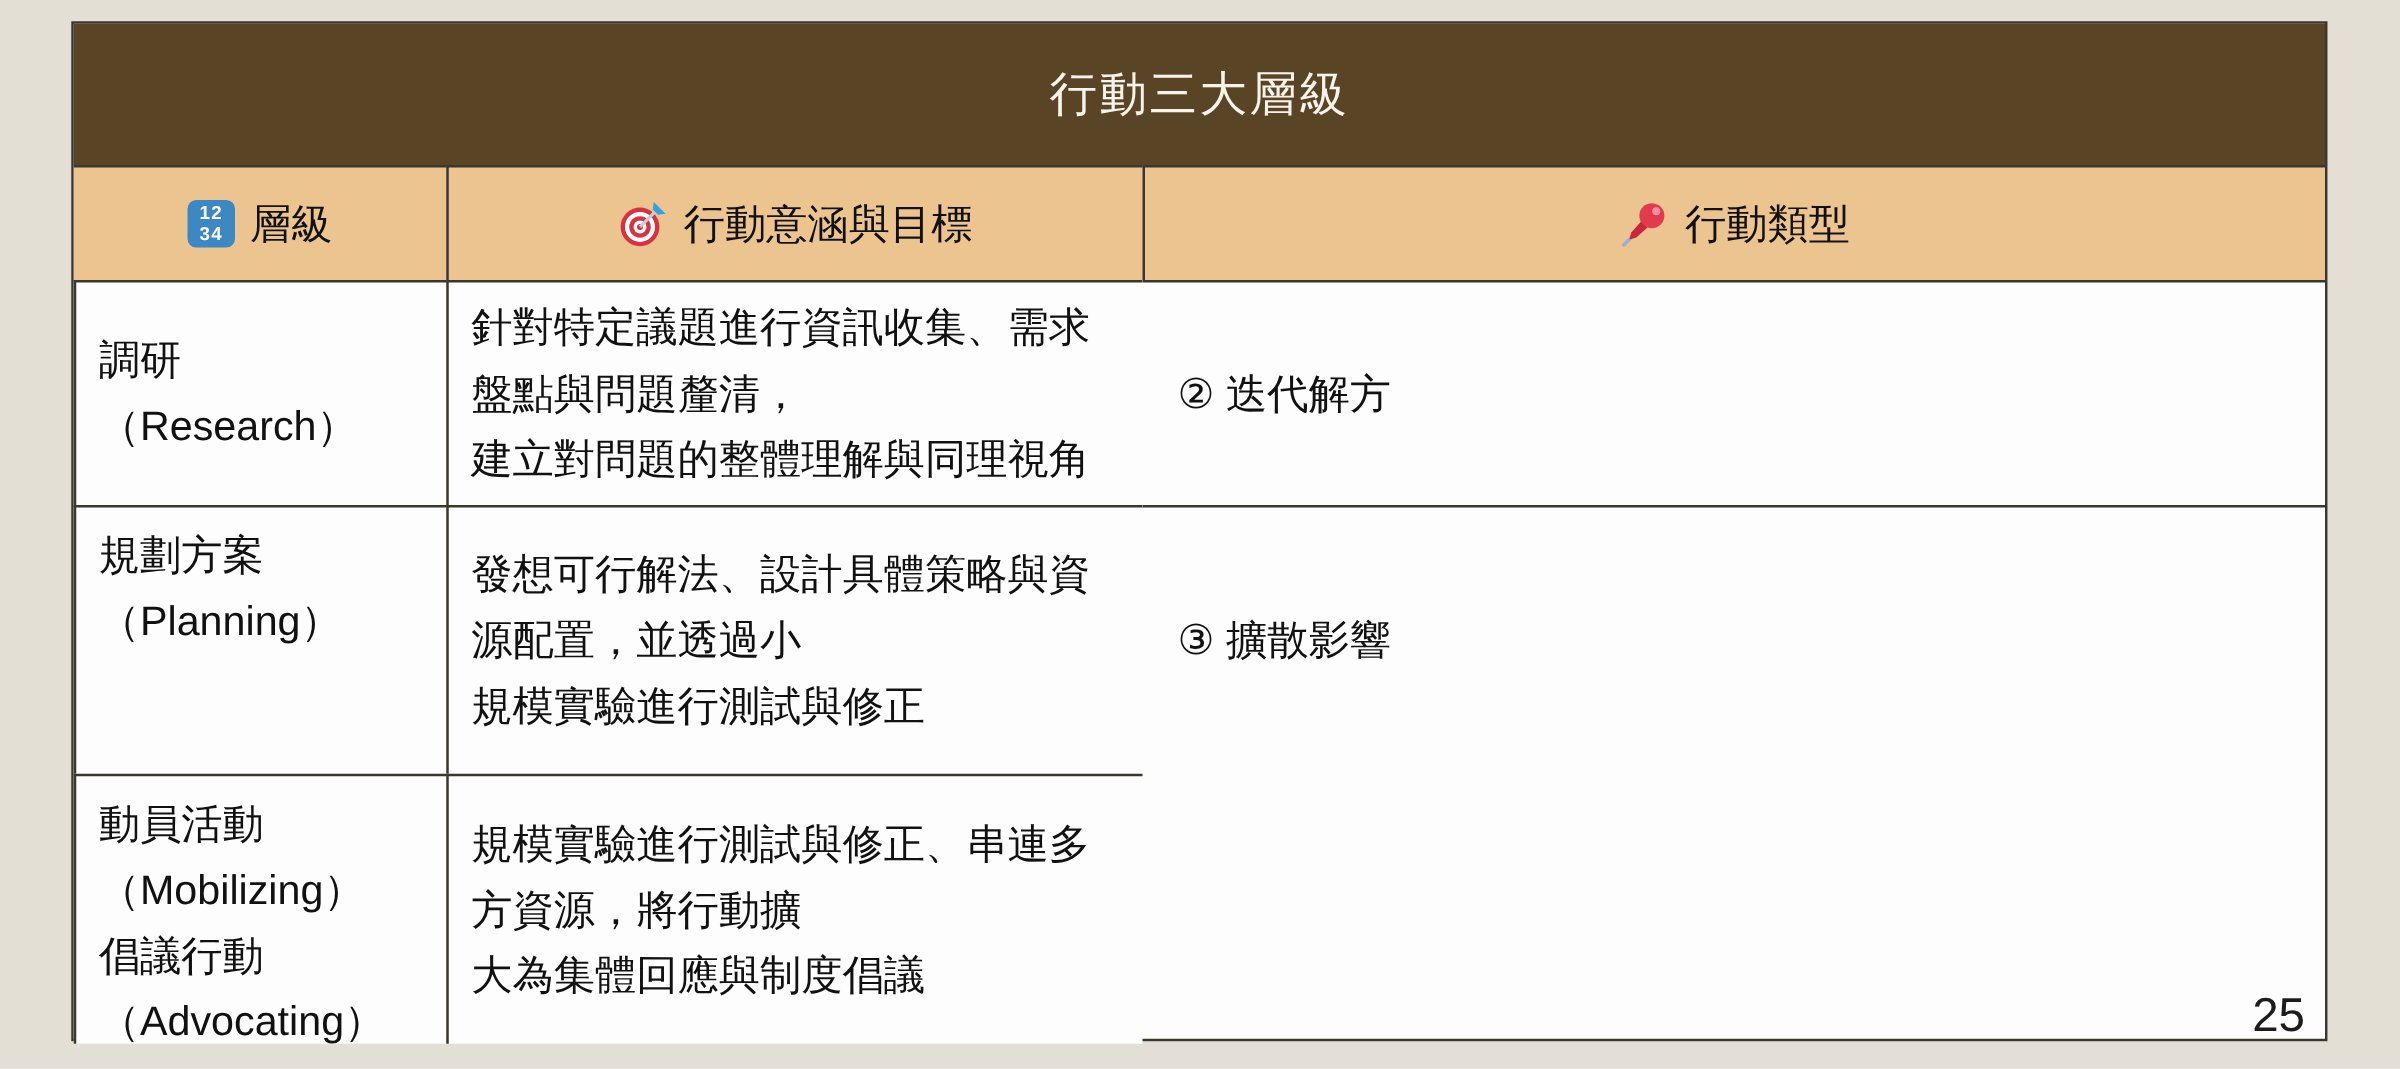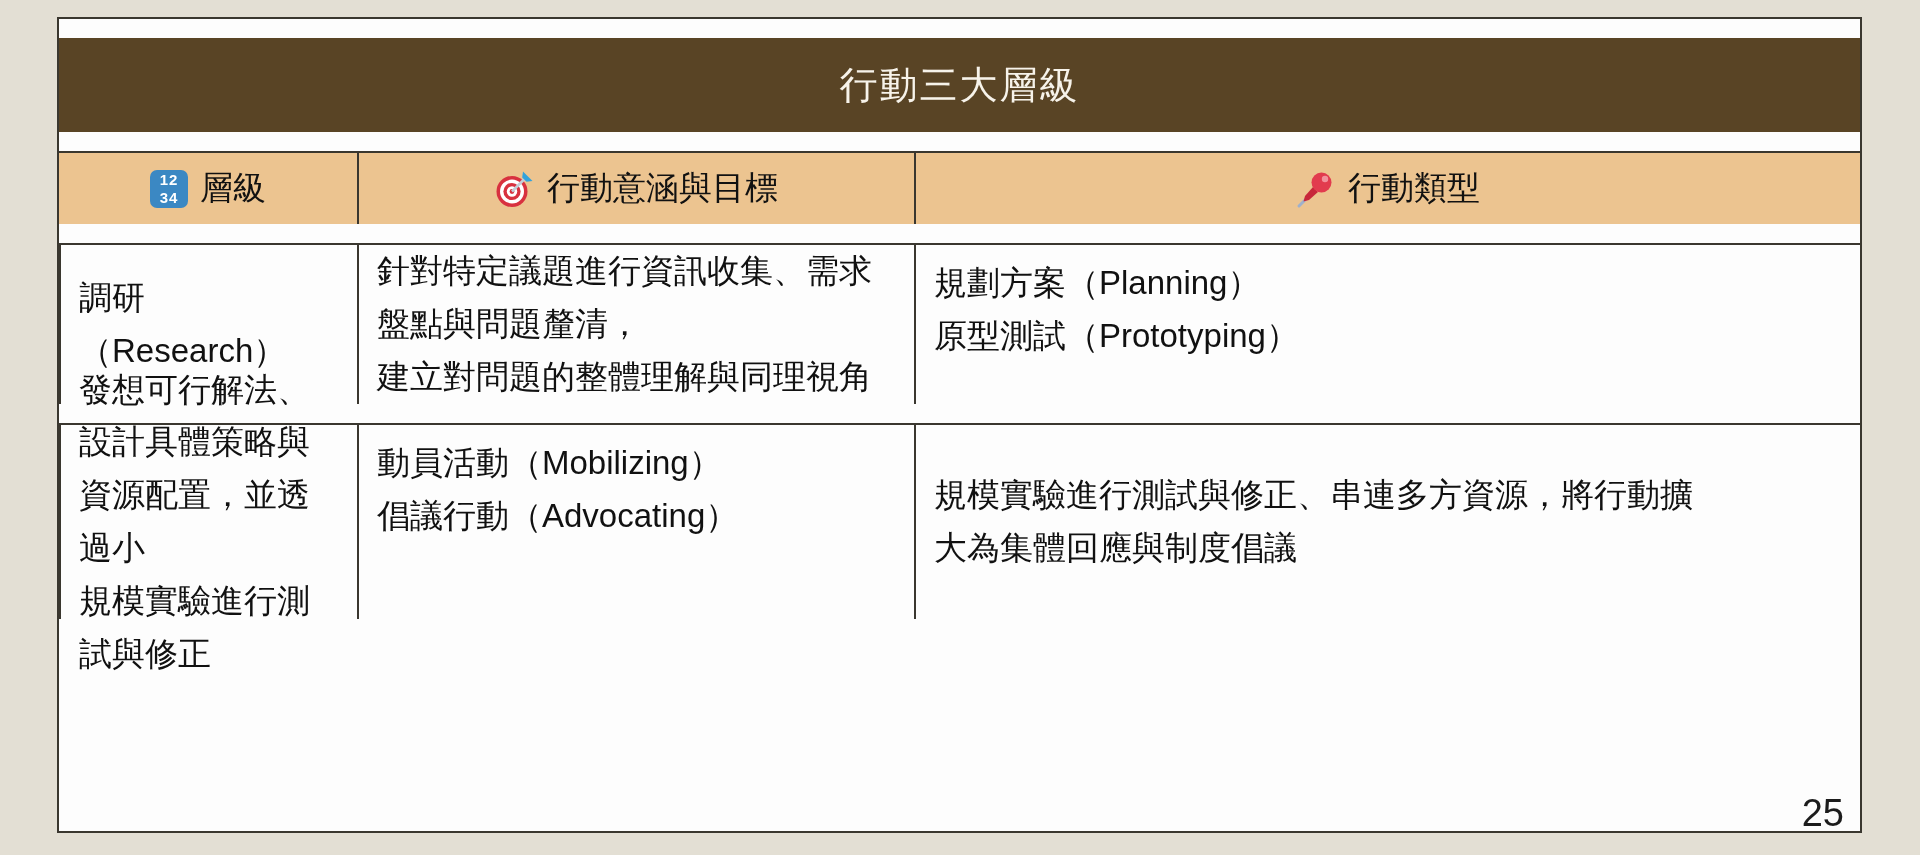--- a/index.html
+++ b/index.html
@@ -25,21 +25,20 @@
     grid-template-rows: 113px 92px 180px 215px 216px;
     background: #fdfdfd;
     border: 2px solid #3a372f;
     box-sizing: border-box;
   }
   .cell {
     box-sizing: border-box;
     border-top: 2px solid #3a372f;
     color: #111;
     font-size: 33px;
-    margin-top: 19px;
   }
   .cell.c2, .cell.c3 { border-left: 2px solid #3a372f; }
   .title-bar {
     grid-column: 1 / 4;
     background: #594425;
     color: #f7f3ea;
     display: flex;
     align-items: center;
     justify-content: center;
     font-size: 38px;
@@ -146,29 +145,30 @@
     </div>
 
     <div class="cell type-cell vcenter c2">
       <div>調研（Research）</div>
     </div>
     <div class="cell desc-cell c3">
       <div>針對特定議題進行資訊收集、需求盤點與問題釐清，</div>
       <div>建立對問題的整體理解與同理視角</div>
     </div>
 
+    <div class="cell level-cell c1">② 迭代解方</div>
     <div class="cell type-cell c2">
       <div>規劃方案（Planning）</div>
-      <div>原型測試（Prototyping）</div>
     </div>
     <div class="cell desc-cell c3">
       <div>發想可行解法、設計具體策略與資源配置，並透過小</div>
       <div>規模實驗進行測試與修正</div>
     </div>
 
+    <div class="cell level-cell c1">③ 擴散影響</div>
     <div class="cell type-cell c2">
       <div>動員活動（Mobilizing）</div>
       <div>倡議行動（Advocating）</div>
     </div>
     <div class="cell desc-cell c3">
       <div>規模實驗進行測試與修正、串連多方資源，將行動擴</div>
       <div>大為集體回應與制度倡議</div>
     </div>
 
   </div>

